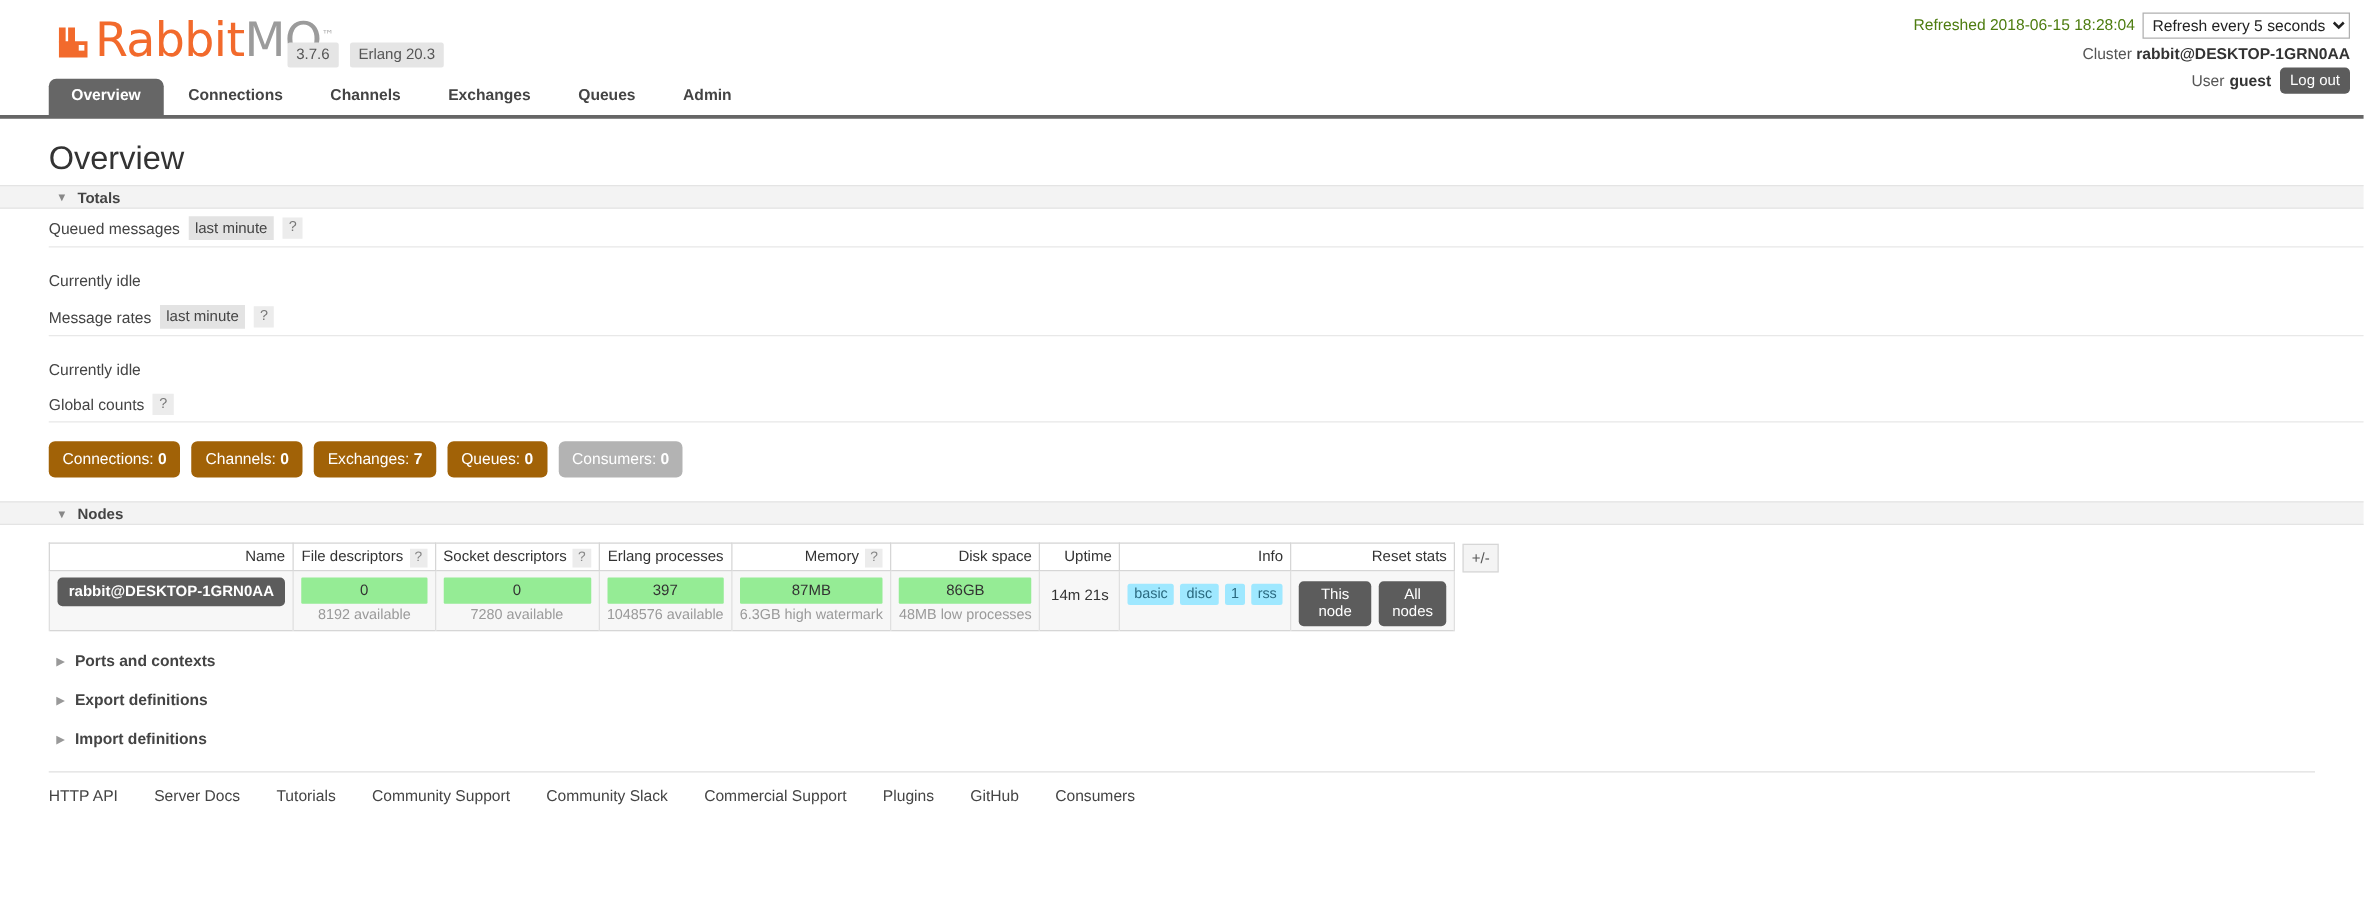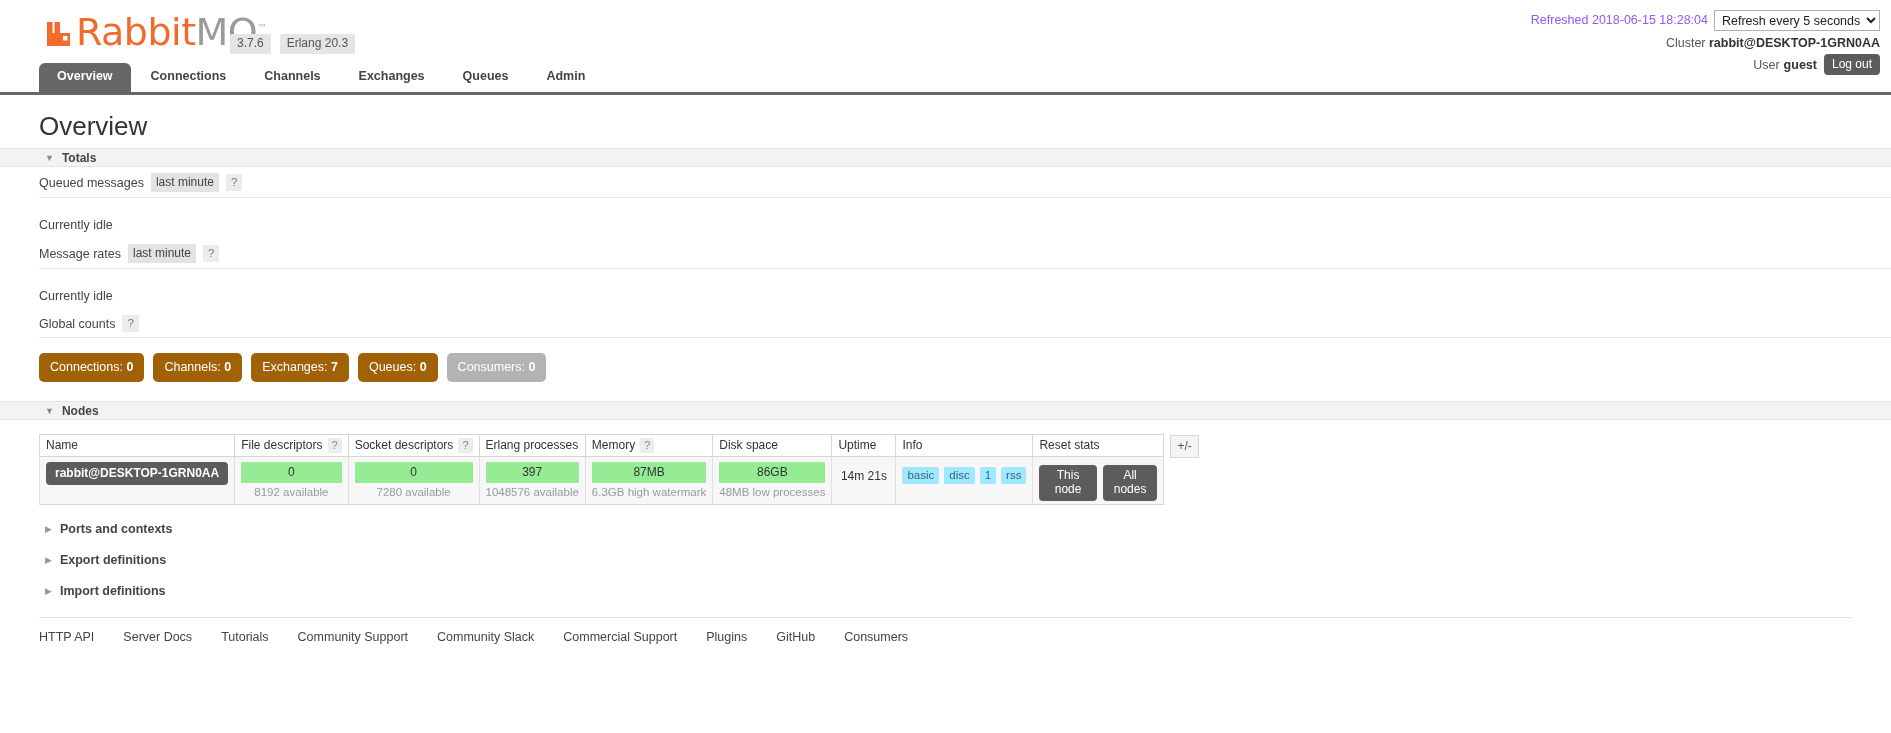--- a/index.html
+++ b/index.html
@@ -38,21 +38,21 @@
     background: #e5e5e5; color: #555;
     padding: 3px 7px 4px 7px; font-size: 12px; border-radius: 2px;
     line-height: 1.1;
   }
 
   .header-right {
     position: absolute; right: 11px; top: 10px;
     text-align: right; font-size: 12.5px; color: #555;
   }
   .hr-row { display: flex; justify-content: flex-end; align-items: center; margin-bottom: 6px; height: 20px; }
-  .hr-label { margin-right: 6px; color: #8b5cf6; white-space: nowrap; }
+  .hr-label { margin-right: 6px; color: #4d7c0f; white-space: nowrap; }
   select.hdr-select {
     font-family: "Liberation Sans", sans-serif;
     font-size: 12.5px; color: #222;
     border: 1px solid #b0b0b0; background: #fff;
     padding: 2px 2px 2px 3px; height: 21px;
     border-radius: 0;
   }
   .cluster-line { margin-bottom: 4px; color: #555; white-space: nowrap; }
   .cluster-line b { color: #333; }
   .user-line { display: flex; justify-content: flex-end; align-items: center; color: #555; }
@@ -118,21 +118,21 @@
   .count-badge .lbl { font-weight: normal; }
 
   
   .nodes-wrap { margin: 14px 0 0 39px; display: flex; align-items: flex-start; }
   table.nodes {
     border-collapse: collapse; background: #f7f7f7;
     border: 1px solid #d6d6d6; font-size: 12px;
   }
   table.nodes th {
     background: #fff; border: 1px solid #d6d6d6;
-    font-weight: normal; color: #333; text-align: left;
+    font-weight: normal; color: #333; text-align: right;
     padding: 3px 6px 4px 6px; white-space: nowrap; font-size: 12px;
   }
   table.nodes th .q {
     background: #ececec; color: #888; font-size: 11px;
     padding: 1px 4px 2px 4px; margin-left: 5px; cursor: pointer;
   }
   table.nodes td {
     border-left: 1px solid #e0e0e0; border-right: 1px solid #e0e0e0;
     padding: 5px 6px 3px 6px; vertical-align: top; background: #f7f7f7;
   }

